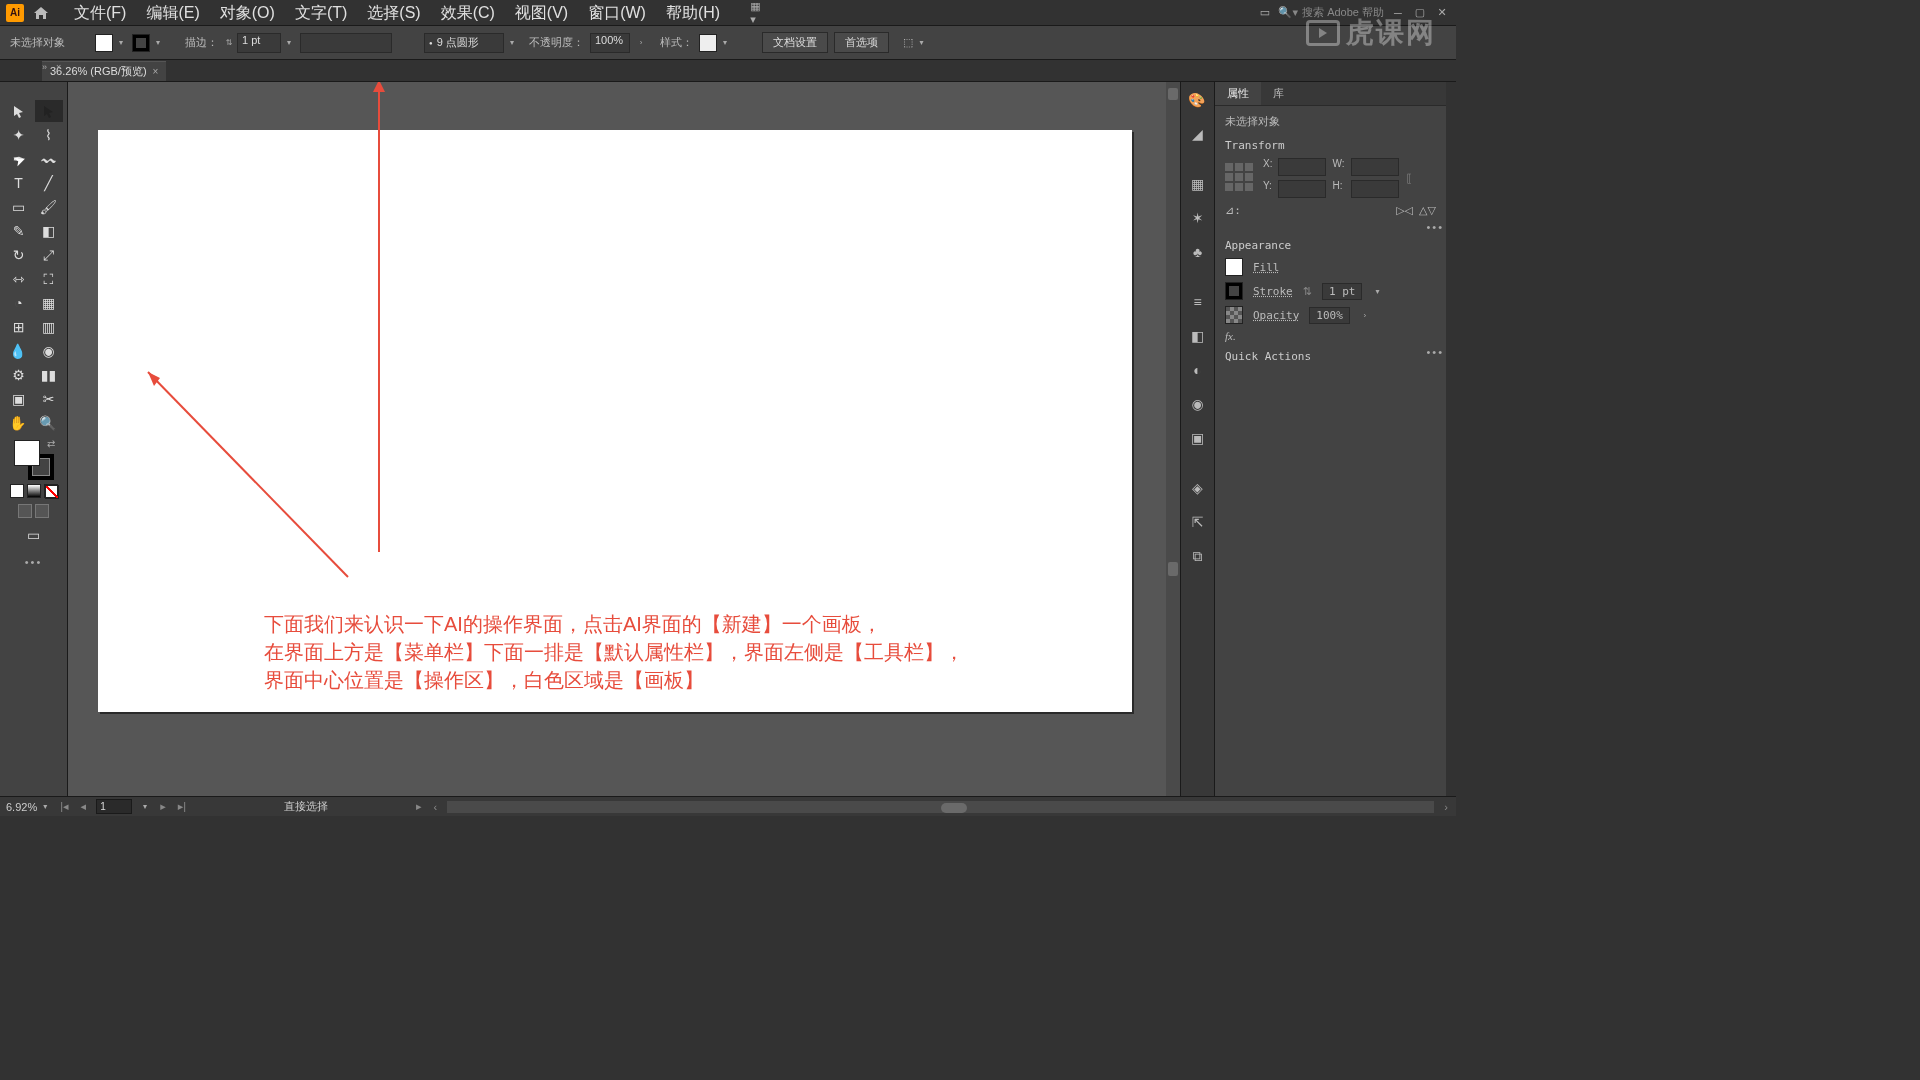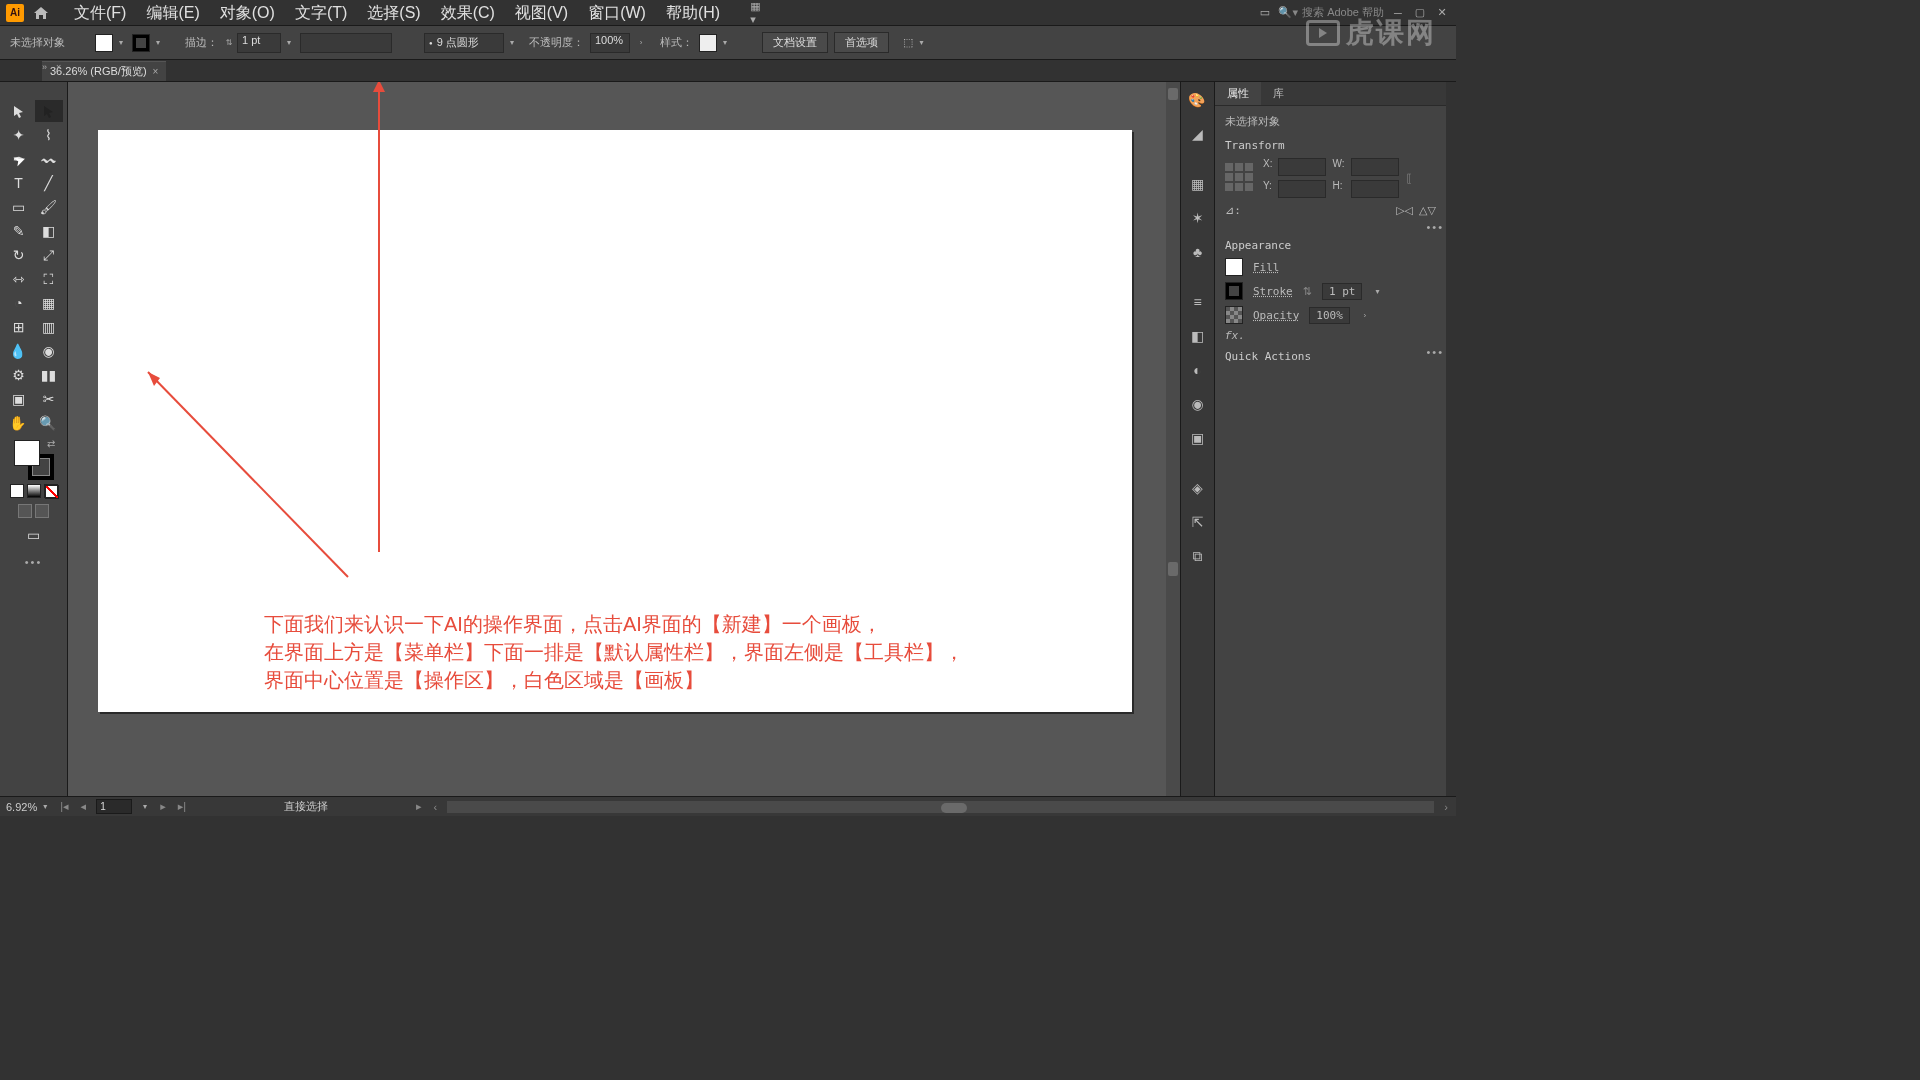--- a/index.html
+++ b/index.html
@@ -327,21 +327,21 @@
         <span style="color:#888;">⇅</span>
         <span class="val">1 pt</span>
         <span class="dd-arrow">▾</span>
       </div>
       <div class="appear-row">
         <div class="sw" style="background:repeating-conic-gradient(#888 0 25%, #555 0 50%) 0 0/8px 8px;"></div>
         <span class="lbl">Opacity</span>
         <span class="val">100%</span>
         <span class="dd-arrow">›</span>
       </div>
-      <div style="font-style:italic; font-family:Liberation Mono, monospace; margin-top:6px;">fx.</div>
+      <div style="font-style:italic; font-family:Liberation Serif, serif; margin-top:6px;">fx.</div>
       <div class="panel-more" style="margin-top:4px;">•••</div>
 
       <div class="prop-section-title" style="">Quick Actions</div>
     </div>
   </div>
 
   <div style="width:10px; background:#323232;"></div>
 </div>
 
 <div class="statusbar">

